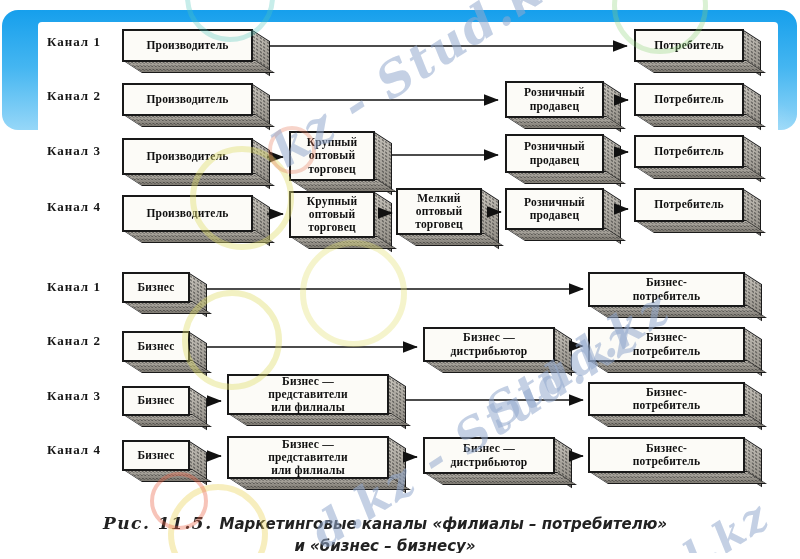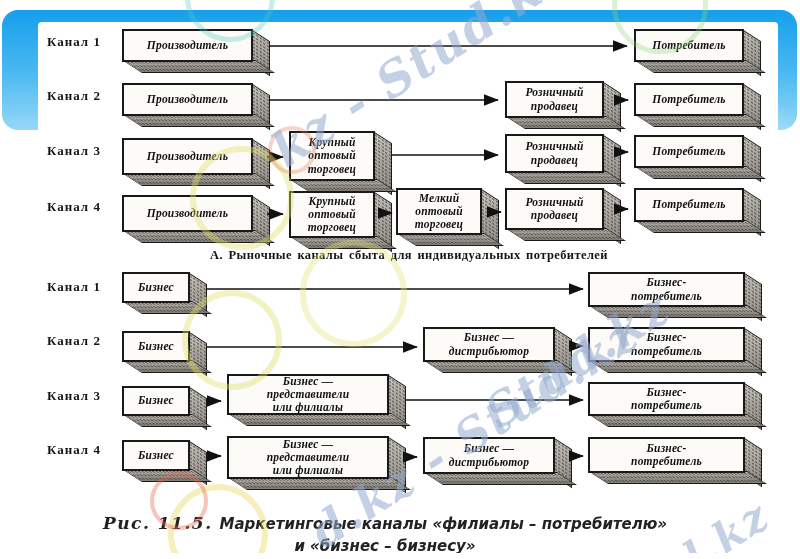--- a/index.html
+++ b/index.html
@@ -6,21 +6,21 @@
   .stage{position:relative;width:800px;height:553px;background:#fff;overflow:hidden;
          font-family:"Liberation Serif",serif;}
   
   .banner{position:absolute;left:2px;top:10px;width:795px;height:120px;border-radius:16px;
           background:
             radial-gradient(160px 100px at 88% 118%, rgba(255,255,255,.45), rgba(255,255,255,0) 70%),
             linear-gradient(180deg,#169fec 0%, #45b6f1 48%, #96d7f8 100%);}
   
   .panel{position:absolute;left:38px;top:22px;width:740px;height:537px;background:#fff;border-radius:4px;}
   
-  .box3d{position:absolute;z-index:3;font-style:italic;}
+  .box3d{position:absolute;z-index:3;}
   .b-face{position:absolute;left:0;top:0;right:17px;bottom:11px;background:#fcfbf7;
           border:2px solid #191919;display:flex;align-items:center;justify-content:center;
           text-align:center;font-weight:bold;font-size:11.5px;line-height:1.14;color:#101010;
           white-space:pre-line;letter-spacing:.2px;}
   .b-side{position:absolute;right:0;top:0;width:17px;height:calc(100% - 11px);
           transform:skewY(33deg);transform-origin:0 0;border:1.5px solid #1a1a1a;
           background-image:radial-gradient(rgba(35,35,35,.5) .8px, transparent 1.2px),
                            linear-gradient(135deg,#cac6be,#8e8a82);
           background-size:3.5px 3.5px,100% 100%;}
   .b-bot{position:absolute;left:0;bottom:0;height:11px;width:calc(100% - 17px);
@@ -137,21 +137,20 @@
       <i class="b-bot"></i>
     <span class="b-face">Розничный
 продавец</span>
     </div>
   <div class="box3d" style="left:634px;top:188px;width:127px;height:45px">
     <i class="b-side"></i>
       <i class="b-bot"></i>
     <span class="b-face">Потребитель</span>
     </div>
 
-  <div class="secCap" style="top:248px">А. Рыночные каналы сбыта для индивидуальных потребителей</div>
 
   <div class="chan" style="left:47px;top:279px">Канал 1</div>
   <div class="chan" style="left:47px;top:333px">Канал 2</div>
   <div class="chan" style="left:47px;top:388px">Канал 3</div>
   <div class="chan" style="left:47px;top:442px">Канал 4</div>
 
   <div class="box3d" style="left:122px;top:272px;width:85px;height:42px">
     <i class="b-side"></i>
       <i class="b-bot"></i>
     <span class="b-face">Бизнес</span>

